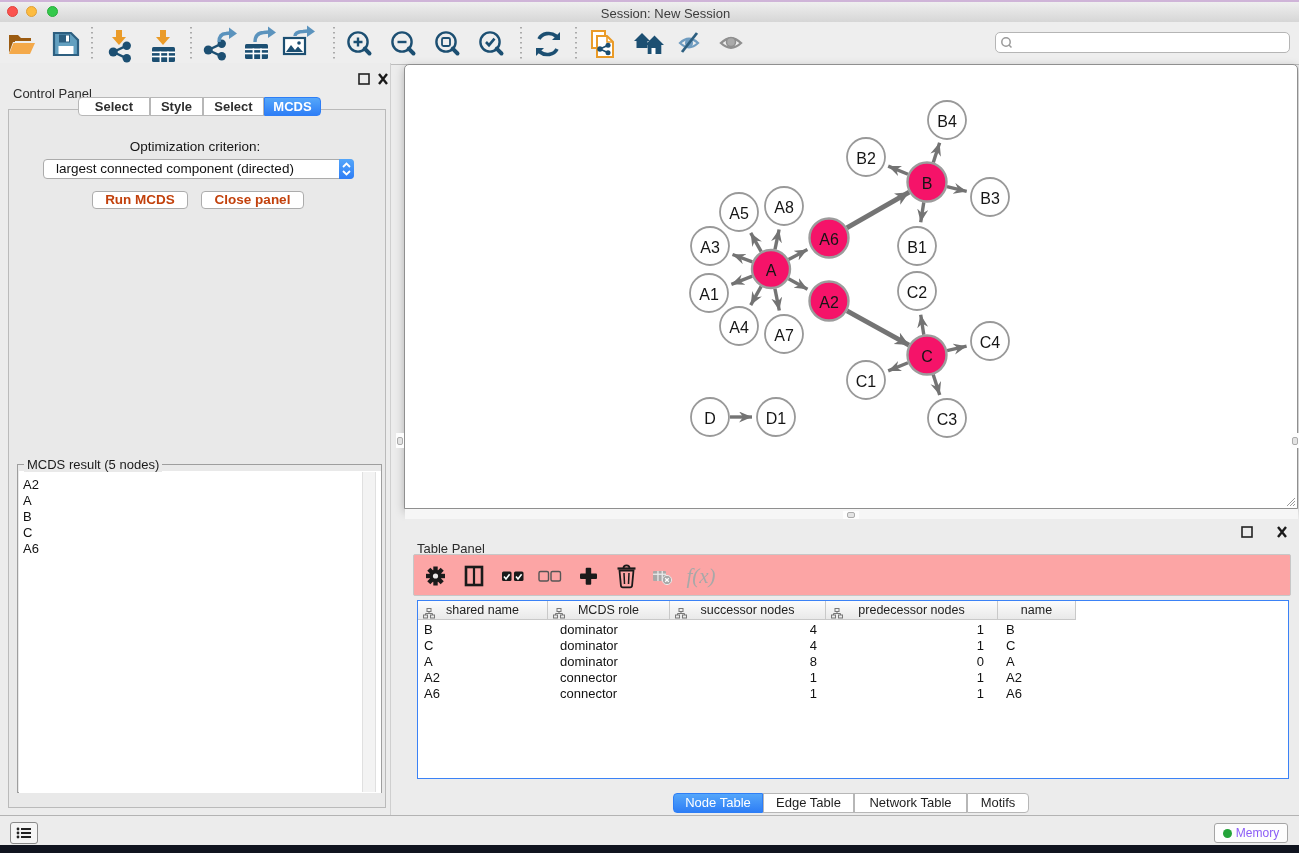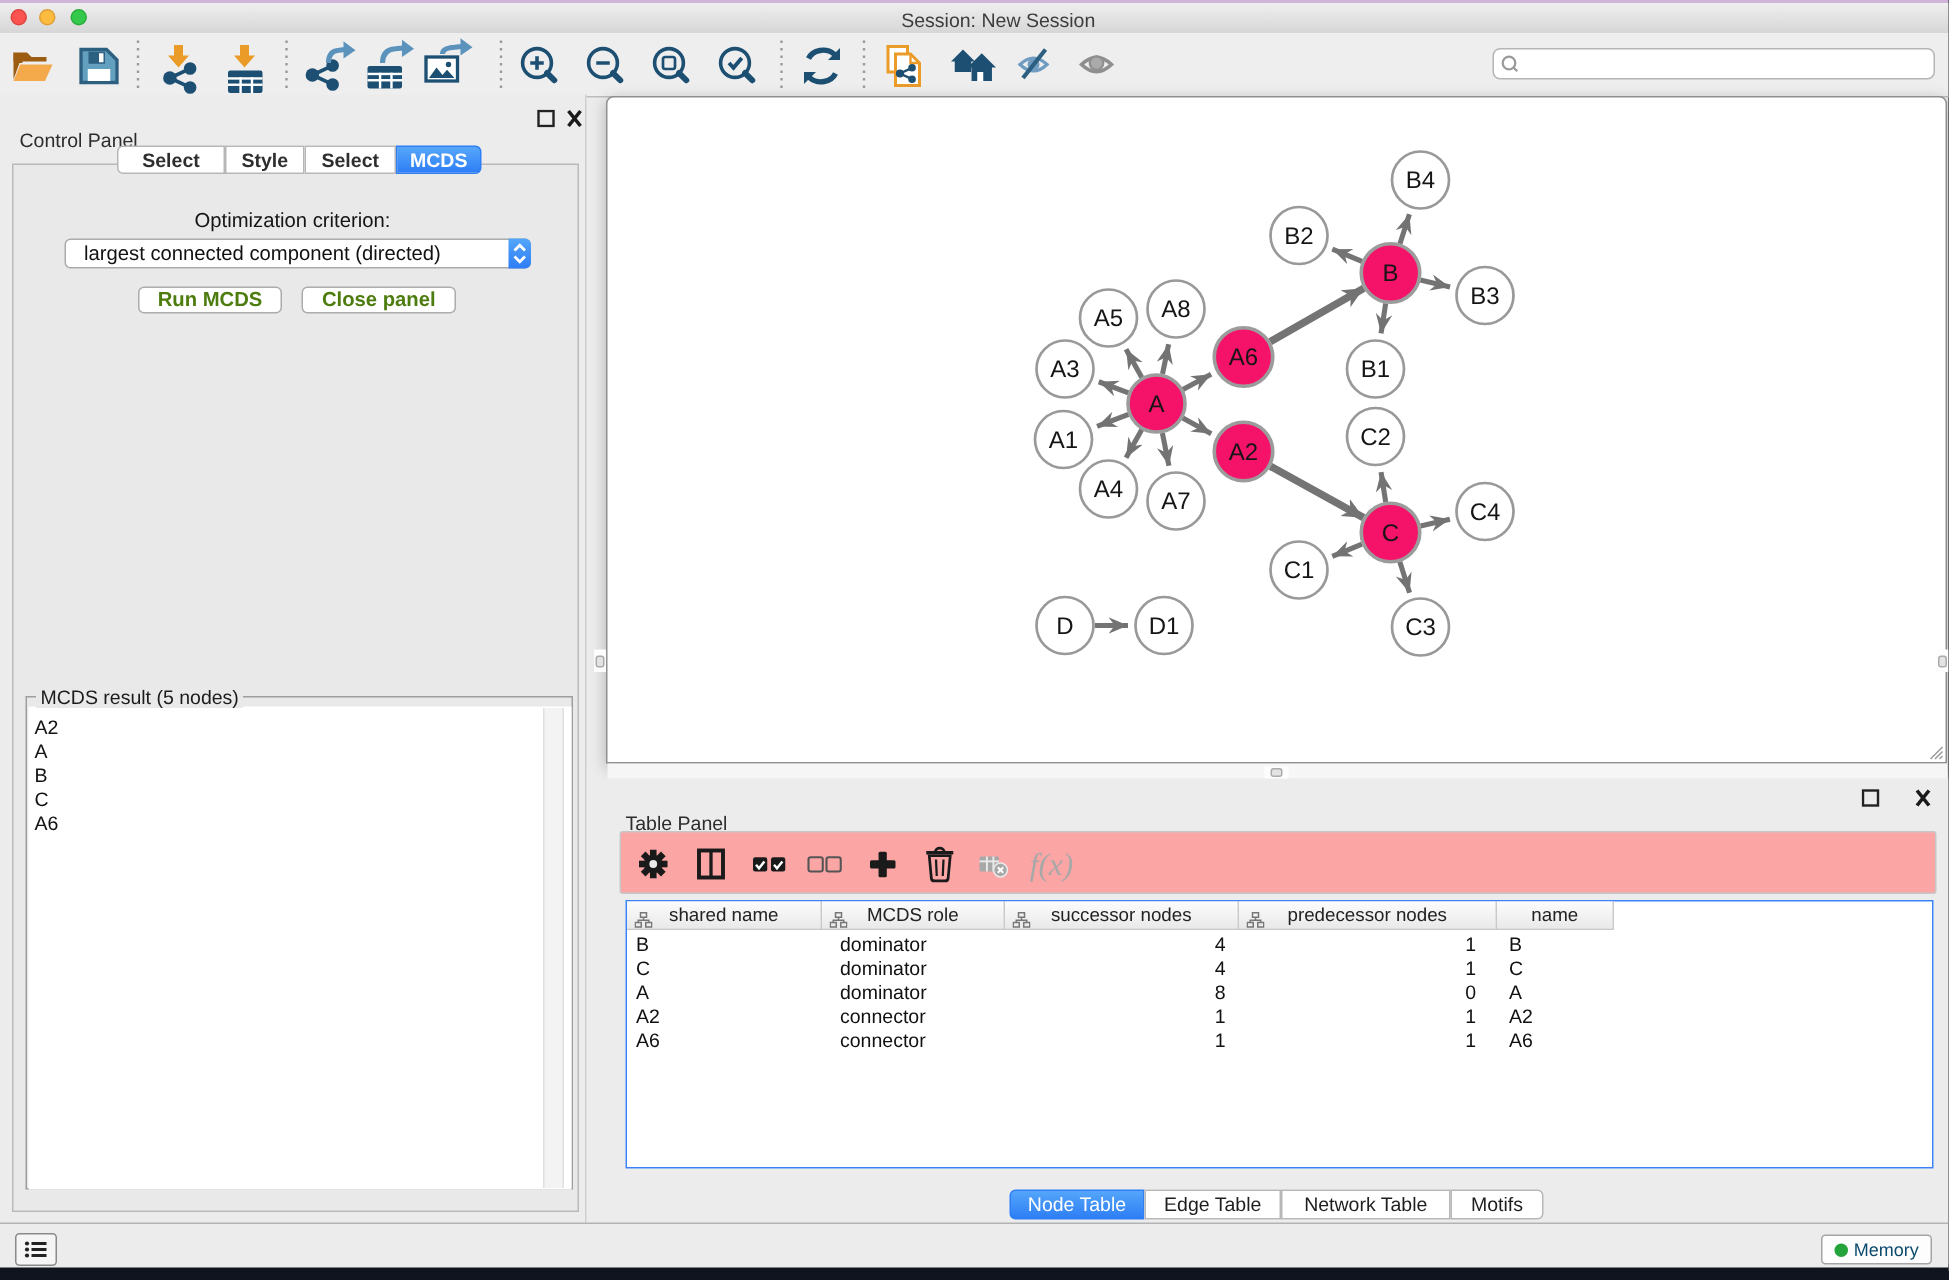--- a/index.html
+++ b/index.html
@@ -29,21 +29,21 @@
   font-size:13px; font-weight:bold; color:#2e2e2e; text-align:center; line-height:17px; }
 .tabsel { background:linear-gradient(#55a7fa,#2e7ef6); color:#fff; border-color:#2e7ef6; }
 #cpcontent { left:8px; top:46px; width:378px; height:699px; background:#e9e9e9;
   border:1px solid #bababa; }
 #dropdown { left:43px; top:96px; width:311px; height:20px; background:#fff;
   border:1px solid #ababab; border-radius:4px; font-size:13.5px; color:#111;
   line-height:18px; padding-left:12px; }
 #stepper { right:-1px; top:-1px; width:15px; height:20px; border-radius:0 4px 4px 0;
   background:linear-gradient(#54a6fa,#2d7df6); }
 .btn { position:absolute; top:128px; height:18px; background:#fff; border:1px solid #acacac;
-  border-radius:4px; font-size:13.5px; font-weight:bold; color:#4d7c0f; text-align:center;
+  border-radius:4px; font-size:13.5px; font-weight:bold; color:#c2410c; text-align:center;
   line-height:16px; }
 #fs { left:17px; top:401px; width:365px; height:329px; border:1px solid #9e9e9e; }
 #fslabel { left:6px; top:-7px; background:#e9e9e9; padding:0 3px; font-size:13px; color:#1b1b1b; line-height:14px; }
 #mcdslist { left:1px; top:6px; width:362px; height:322px; background:#fff;
   font-size:13px; color:#111; line-height:16px; padding:6px 0 0 4px; }
 #mcdsscroll { right:5px; top:7px; width:14px; height:320px; background:#f3f3f3;
   border-left:1px solid #e0e0e0; border-right:1px solid #e0e0e0; }
 
 #netwin { left:404px; top:62px; width:894px; height:445px; background:#fff;
   border:1px solid #8f8f8f; border-radius:5px 5px 0 0;
@@ -62,21 +62,21 @@
 .hcell { position:absolute; top:0; height:19px; background:linear-gradient(#fcfcfc,#e9e9e9);
   border-right:1px solid #c9c9c9; border-bottom:1px solid #c9c9c9; font-size:12.5px;
   color:#222; text-align:center; line-height:19px; }
 .btab { position:absolute; top:0; height:20px; background:#fff; border:1px solid #b7b7b7;
   font-size:13px; color:#1e1e1e; text-align:center; line-height:18px; }
 .btabsel { background:linear-gradient(#54a6fa,#2e7ef6); color:#fff; border-color:#2e7ef6; }
 
 #statusbar { left:0; top:813px; width:1299px; height:28px; background:#ececec;
   border-top:1px solid #b3b3b3; }
 #memb { right:11px; top:7px; width:74px; height:20px; background:#fdfdfd;
-  border:1px solid #a5a5a5; border-radius:3px; font-size:12px; color:#0c4a6e;
+  border:1px solid #a5a5a5; border-radius:3px; font-size:12px; color:#8b5cf6;
   line-height:18px; text-align:center; }
 #listb { left:10px; top:6px; width:28px; height:22px; background:#f5f5f5;
   border:1px solid #8a8a8a; border-radius:3px; }
 
 .e { stroke:#747474; stroke-width:3.4; }
 .E { stroke:#747474; stroke-width:5; }
 .w { fill:#fff; stroke:#999; stroke-width:1.8; }
 .p { fill:#f51369; stroke:#9c9c9c; stroke-width:2.4; }
 .t { font-size:16px; fill:#151515; text-anchor:middle; dominant-baseline:central; }
 </style>

